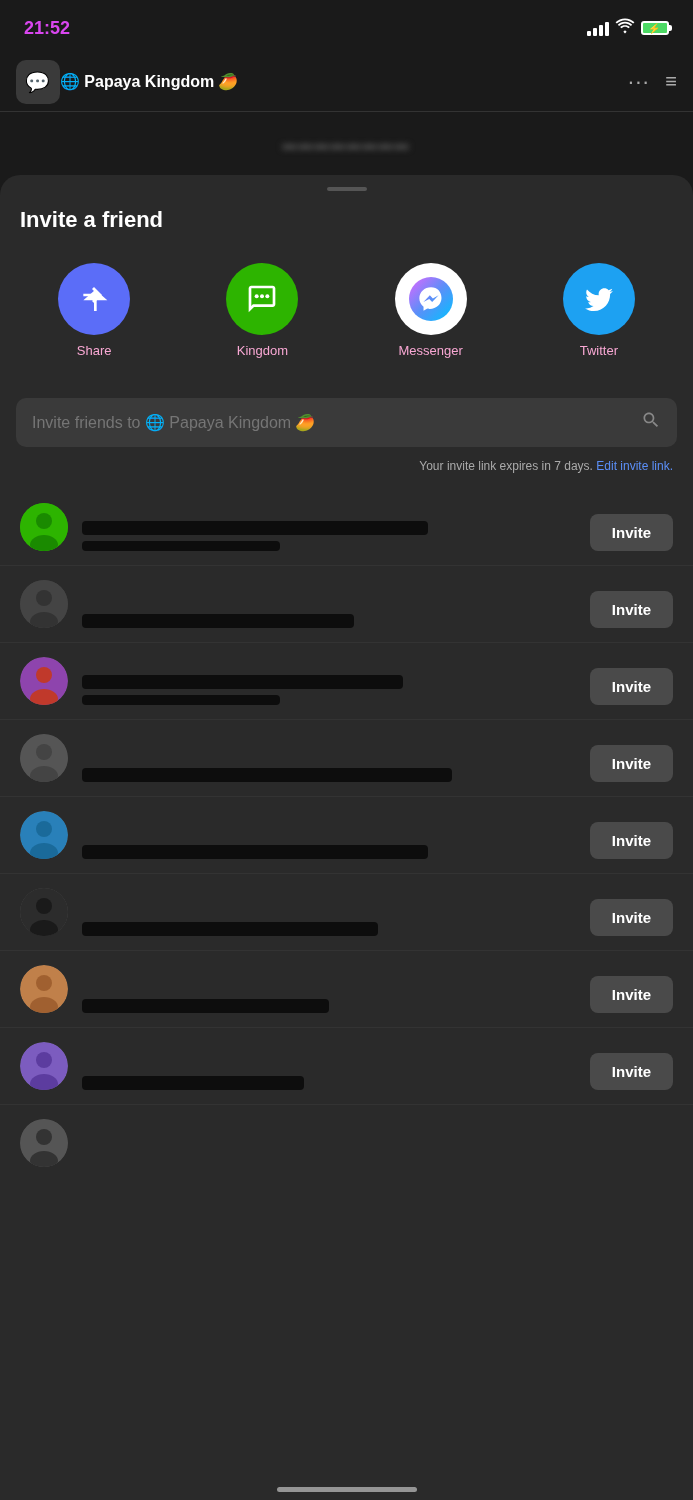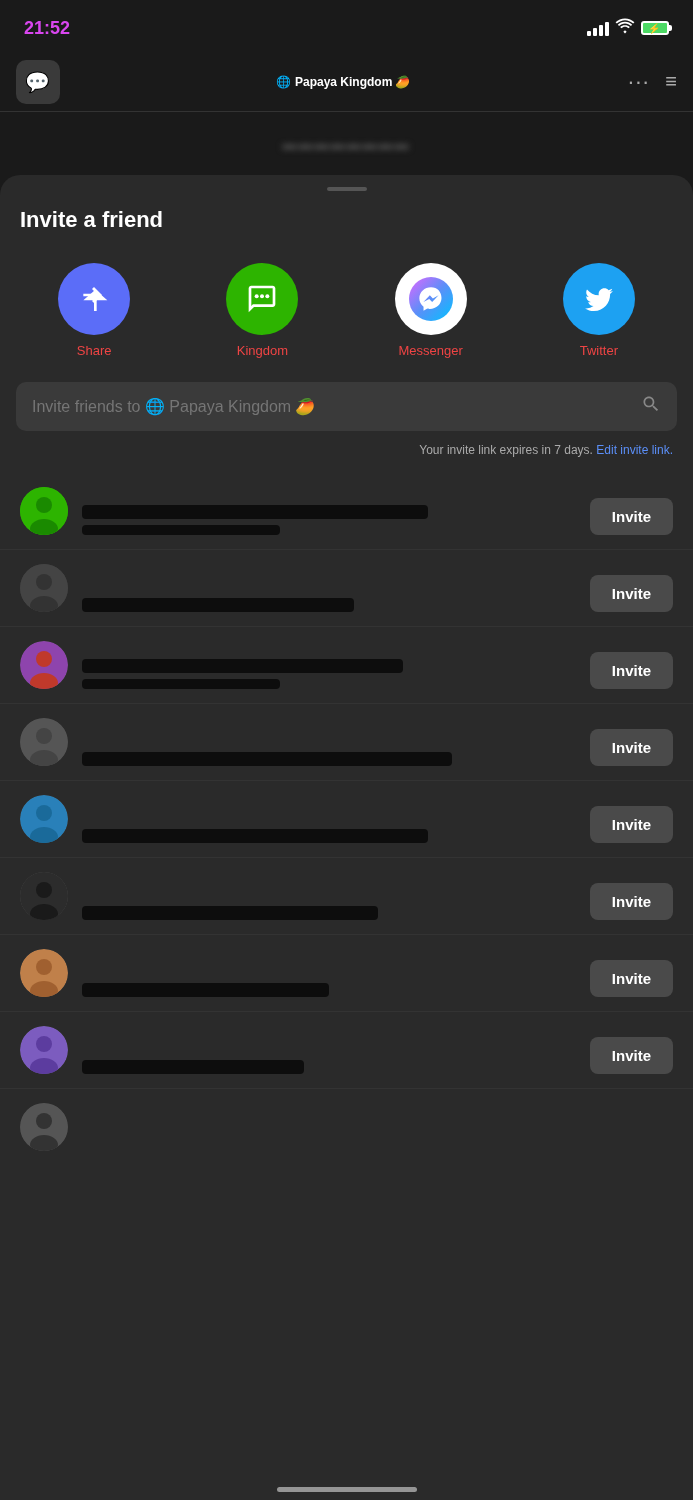--- a/index.html
+++ b/index.html
@@ -90,22 +90,21 @@
       border-radius: 10px;
       background: #3a3a3a;
       display: flex;
       align-items: center;
       justify-content: center;
       font-size: 20px;
       flex-shrink: 0;
     }
     .app-bar-title {
       flex: 1;
-      text-align: center;
-      font-size: 12px;
+      font-size: 16px;
       font-weight: 700;
       color: #fff;
     }
     .app-bar-more {
       font-size: 22px;
       color: #aaa;
       margin-right: 16px;
     }
     .app-bar-menu {
       font-size: 20px;
@@ -153,21 +152,21 @@
       width: 72px;
       height: 72px;
       border-radius: 50%;
       display: flex;
       align-items: center;
       justify-content: center;
       font-size: 28px;
     }
     .share-label {
       font-size: 13px;
-      color: #ef4444;
+      color: #f9a8d4;
       text-align: center;
     }
     .circle-blue { background: #5b6df8; }
     .circle-gray { background: #4a4a4a; }
     .circle-green { background: #2db400; }
     .circle-white { background: #fff; }
     .circle-twitter { background: #1da1f2; }
 
     
     .messenger-icon {
@@ -175,21 +174,21 @@
       height: 44px;
       border-radius: 50%;
       background: linear-gradient(135deg, #e066ff, #5b8ff8, #00c2ff);
       display: flex;
       align-items: center;
       justify-content: center;
     }
 
     
     .search-container {
-      margin: 0 16px 12px;
+      margin: 16px 16px 12px;
       background: #3a3a3a;
       border-radius: 10px;
       display: flex;
       align-items: center;
       padding: 12px 16px;
       gap: 10px;
     }
     .search-input {
       flex: 1;
       background: transparent;

